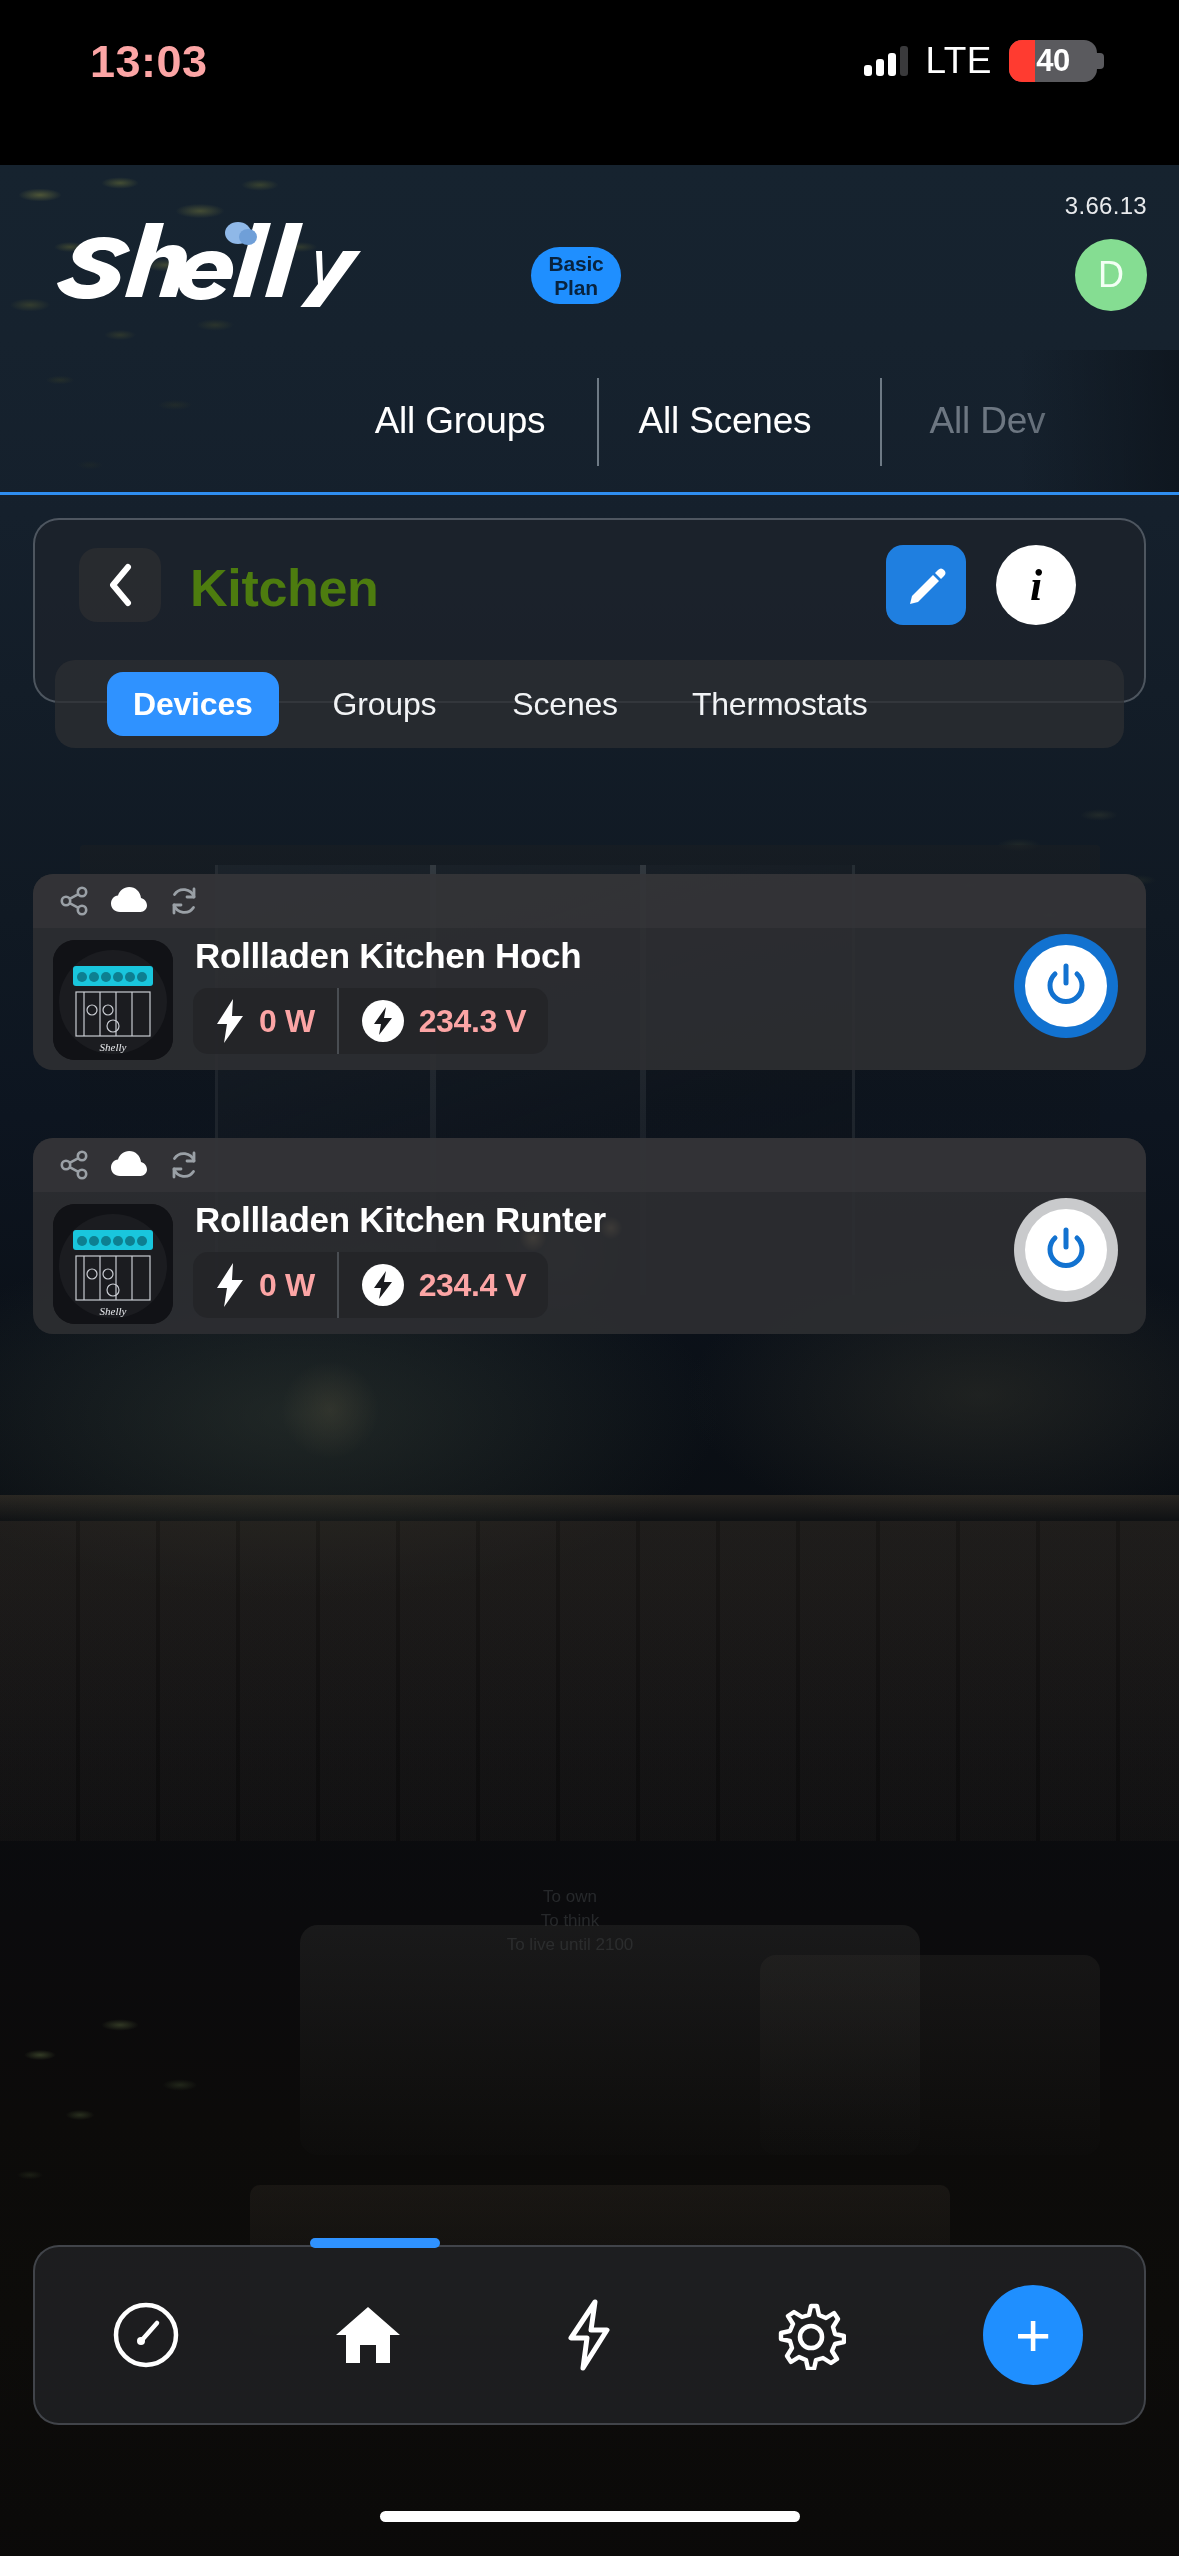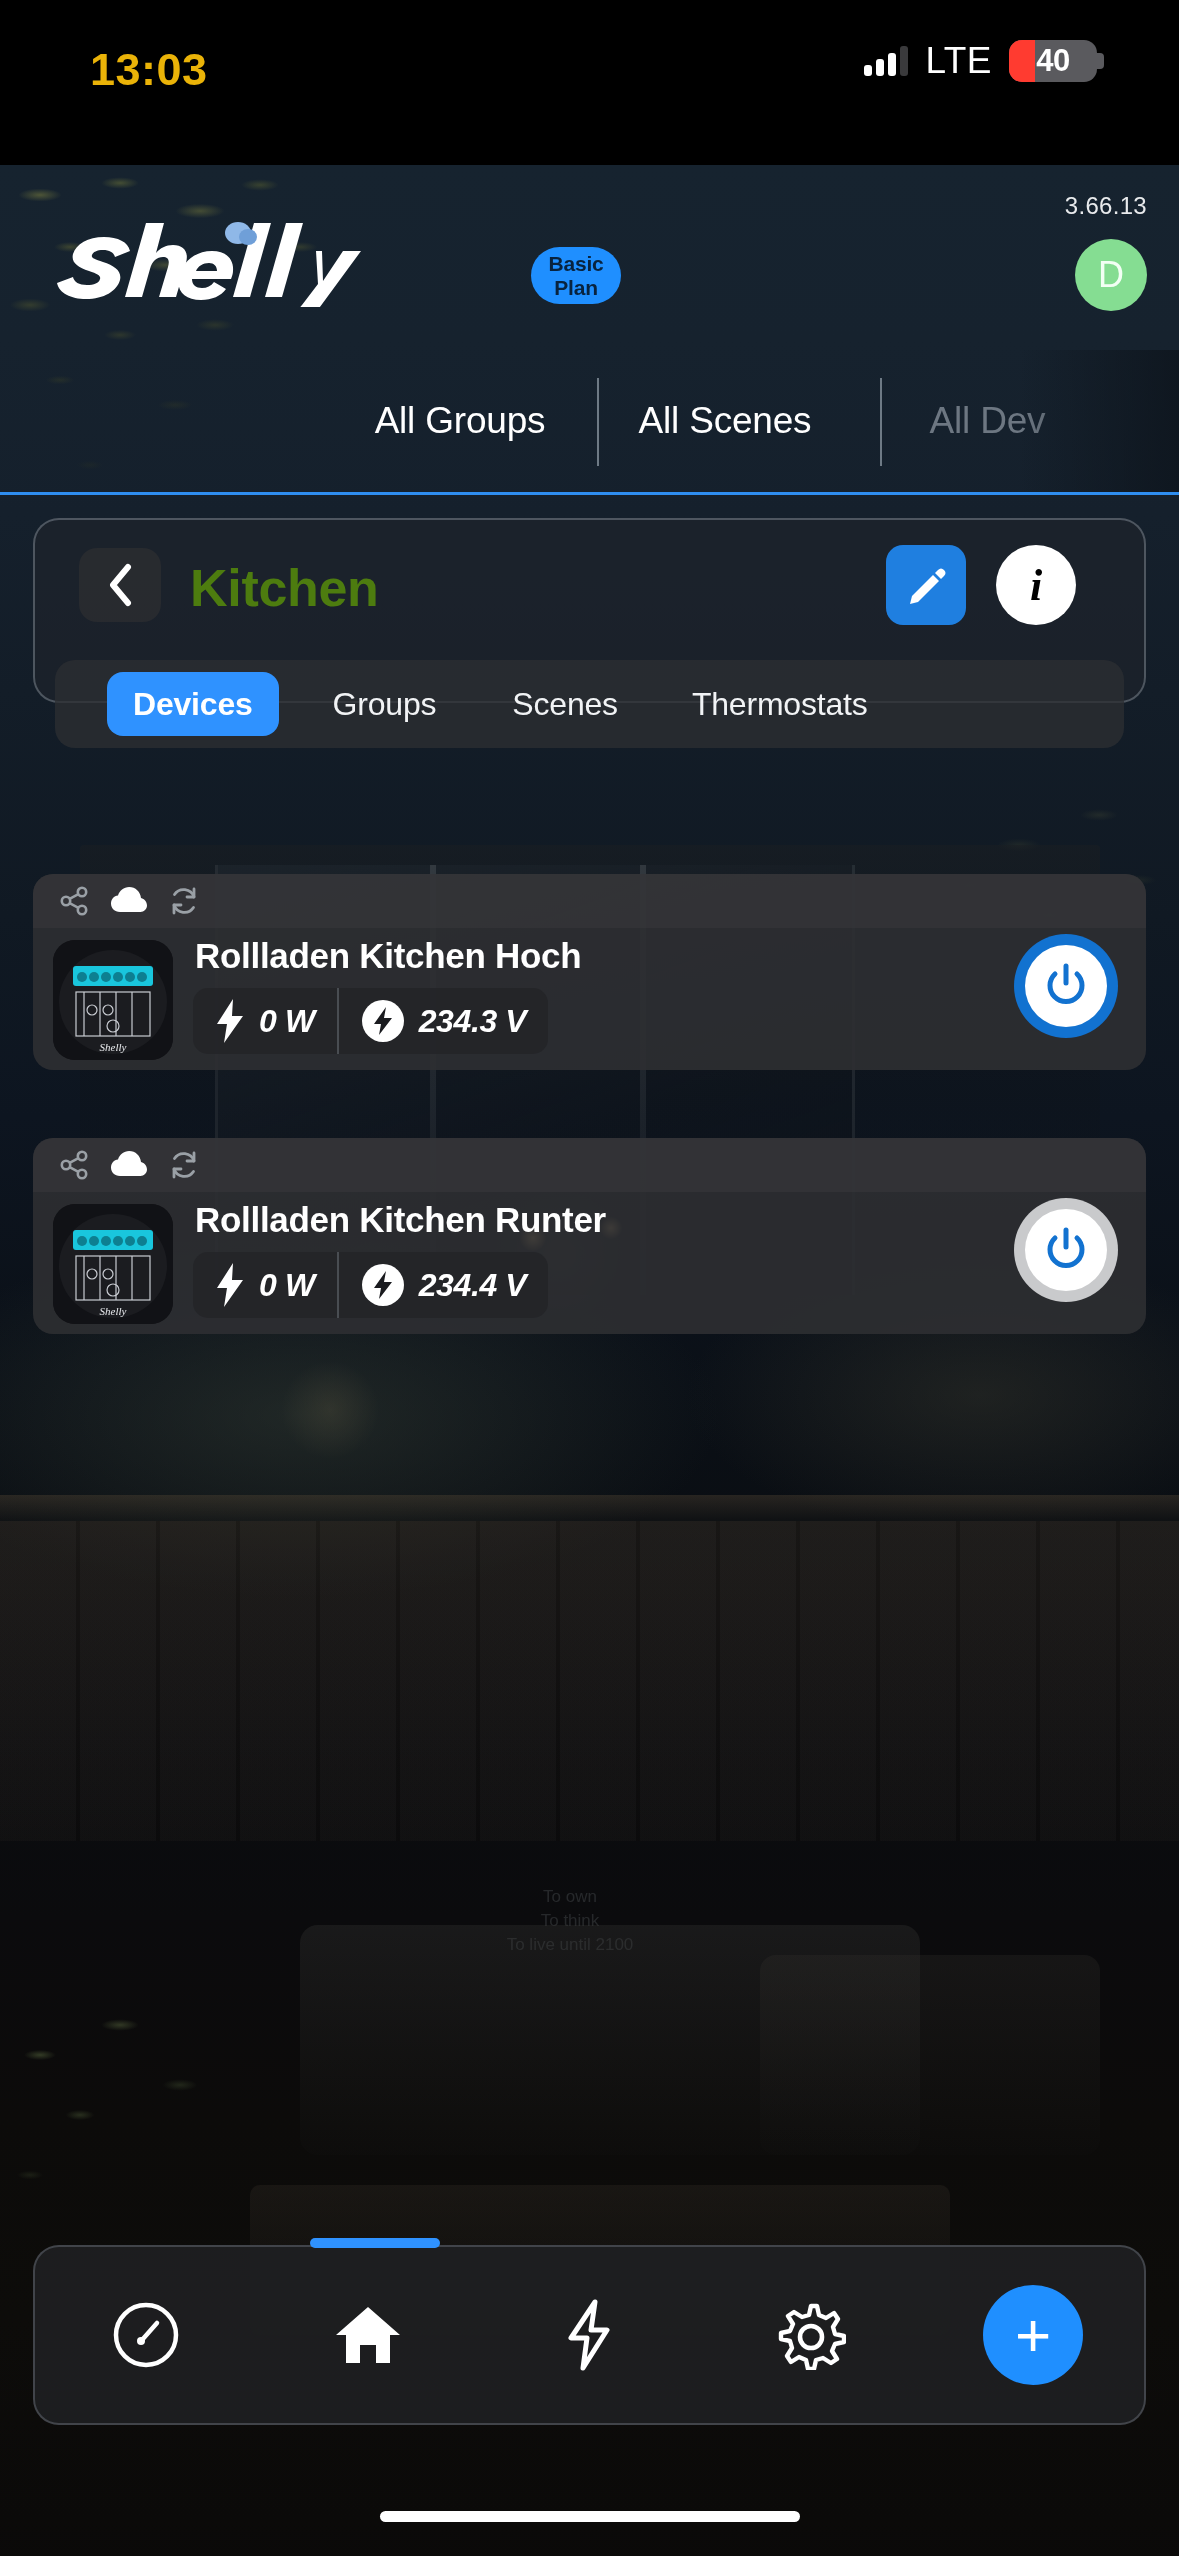--- a/index.html
+++ b/index.html
@@ -106,22 +106,22 @@
     position:absolute; left:440px; top:1720px; width:260px; height:90px;
     color:rgba(160,170,178,.18); font-size:17px; line-height:24px; text-align:center;
   }
 
   
   .statusbar {
     position:absolute; left:0; top:0; width:1179px; height:165px;
     background:#000; z-index:40;
   }
   .sb-time {
-    position:absolute; left:90px; top:44px; width:220px;
-    color:#eab308; font-size:45px; font-weight:600; letter-spacing:.5px;
+    position:absolute; left:90px; top:36px; width:220px;
+    color:#fca5a5; font-size:45px; font-weight:600; letter-spacing:.5px;
   }
   .sb-right { position:absolute; right:82px; top:40px; display:flex; align-items:center; gap:17px; }
   .bars { display:flex; align-items:flex-end; gap:4px; height:30px; }
   .bars i { display:block; width:8px; border-radius:3px; background:#fff; }
   .bars i:nth-child(1){ height:11px; }
   .bars i:nth-child(2){ height:17px; }
   .bars i:nth-child(3){ height:23px; }
   .bars i:nth-child(4){ height:30px; background:#3a3a3c; }
   .sb-lte { color:#fff; font-size:37px; font-weight:500; letter-spacing:.5px; }
   .battery { position:relative; width:88px; height:42px; }
@@ -252,21 +252,21 @@
     position:absolute; left:162px; top:8px;
     color:#fff; font-size:35px; font-weight:700; letter-spacing:-.3px;
   }
   .metrics {
     position:absolute; left:160px; top:60px; height:66px;
     background:rgba(36,37,40,.92); border-radius:15px;
     display:flex; align-items:center;
   }
   .metric { display:flex; align-items:center; gap:14px; padding:0 22px; height:100%; }
   .metric + .metric { border-left:2px solid rgba(120,126,134,.45); }
-  .metric .val { color:#ffffff; font-size:32px; font-weight:700; letter-spacing:-.4px;font-style:italic; }
+  .metric .val { color:#fca5a5; font-size:32px; font-weight:700; letter-spacing:-.4px; }
   .pwr {
     position:absolute; right:28px; top:6px; width:104px; height:104px; border-radius:50%;
     display:flex; align-items:center; justify-content:center;
   }
   .pwr.on  { background:#1272d0; }
   .pwr.off { background:#c9cacc; }
   .pwr .inner {
     width:82px; height:82px; border-radius:50%; background:#fff;
     display:flex; align-items:center; justify-content:center;
   }

